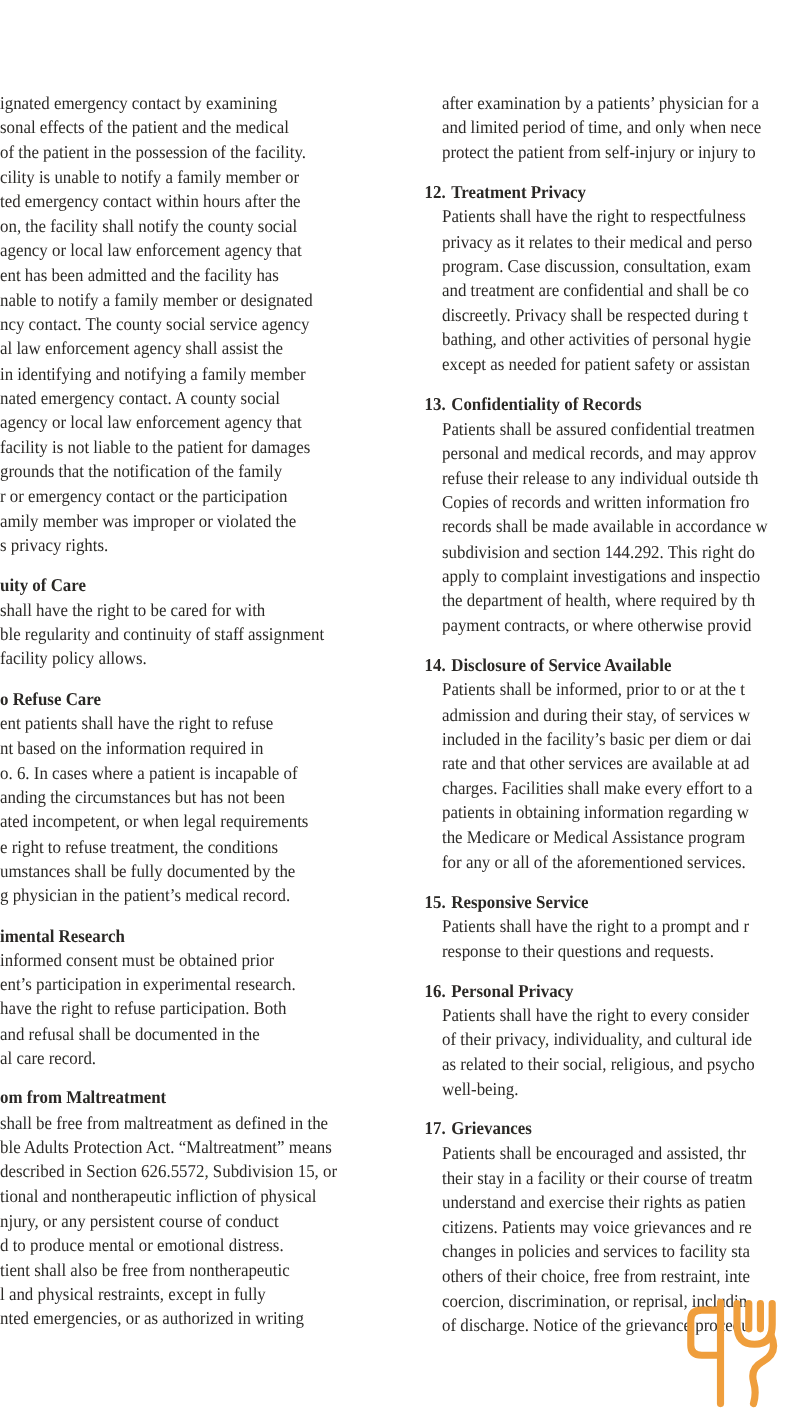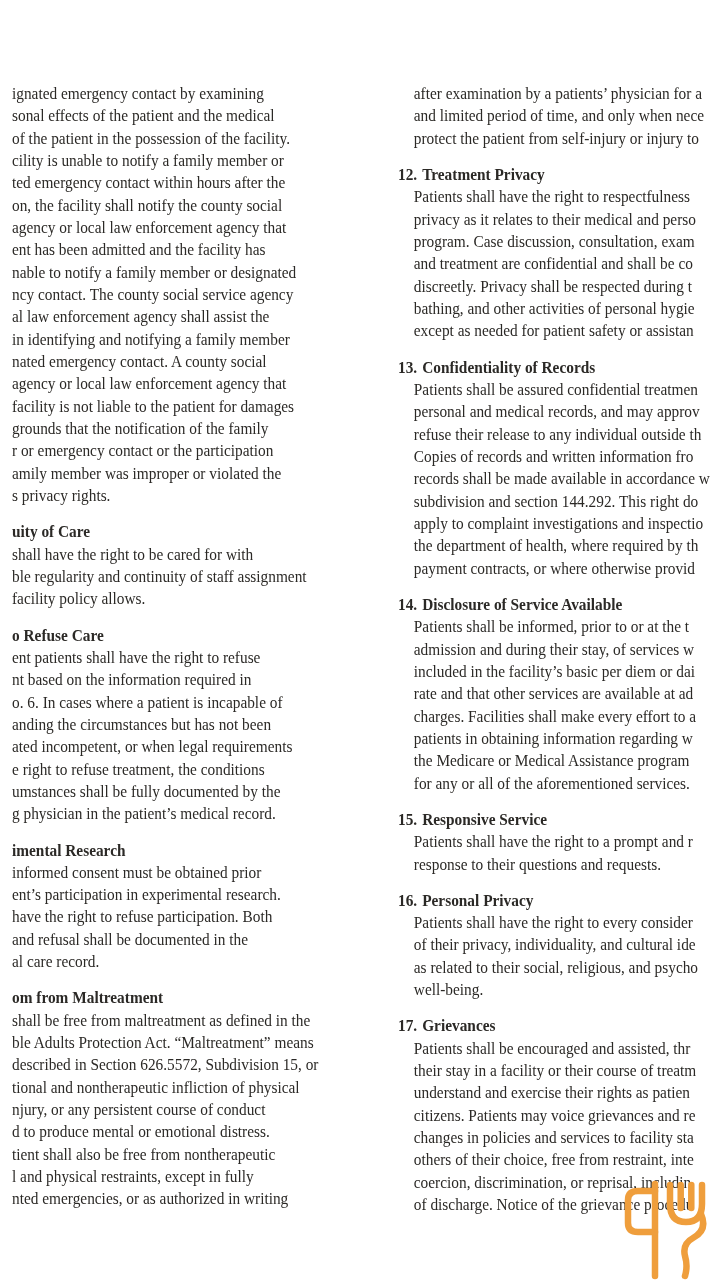--- a/index.html
+++ b/index.html
@@ -2,21 +2,21 @@
 <html><head>
 <meta charset="utf-8">
 <style>
   html,body{margin:0;padding:0;}
   body{
     width:720px;height:1280px;overflow:hidden;position:relative;
     background:#ffffff;
     font-family:"Liberation Serif","DejaVu Serif",serif;
   }
   .page{position:absolute;inset:0;}
-  .col{position:absolute;top:83px;padding-left:12px;}
+  .col{position:absolute;top:83px;}
   .col-left{left:0;width:373px;}
   .col-right{left:386px;width:347px;}
   .col-inner{transform:scaleX(0.93);transform-origin:left top;}
   .line,.heading{
     white-space:nowrap;
     font-size:16.5px;line-height:22.33px;color:#2b2926;
   }
   .heading{font-weight:bold;}
   .hnum{display:inline-block;width:26px;}
   .para{margin:0 0 14px 0;}

